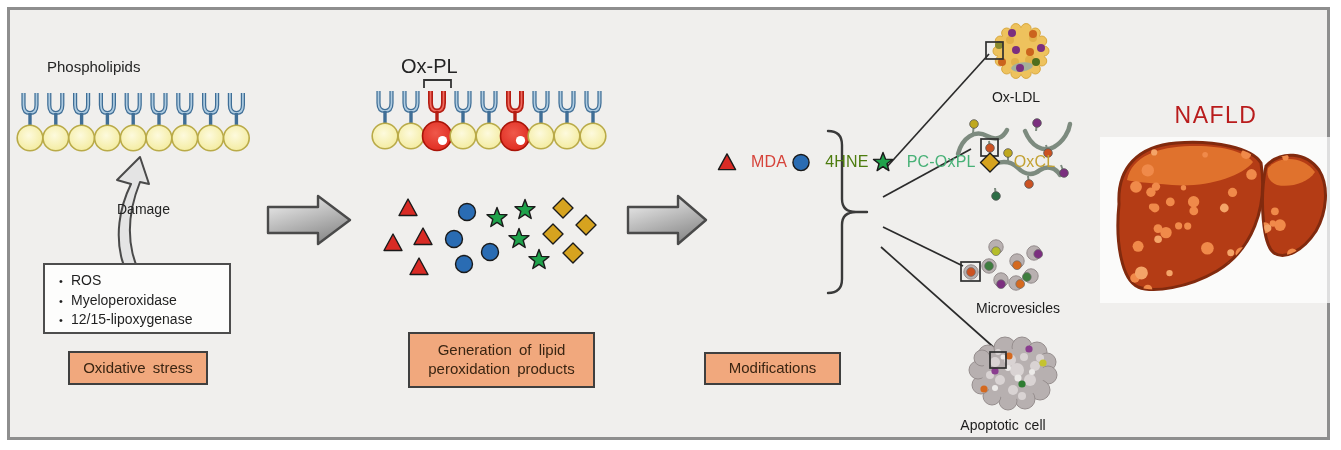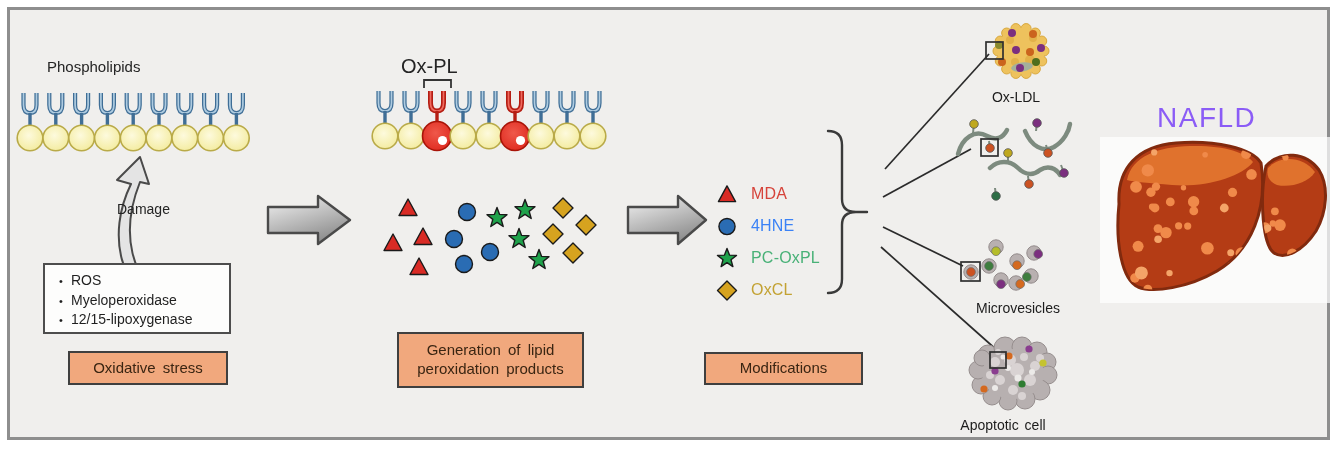--- a/index.html
+++ b/index.html
@@ -16,26 +16,26 @@
   .stage-box { position:absolute; background:var(--box-orange,#f1a87d);
                border:2px solid var(--box-border,#3f3f3f); box-sizing:border-box;
                display:flex; align-items:center; justify-content:center; text-align:center;
                color:var(--box-text,#3a2512); font-size:15px; font-weight:500;
                word-spacing:3px; line-height:1.25; }
   .factors-box { position:absolute; left:43px; top:263px; width:188px; height:71px;
                  box-sizing:border-box; background:#fdfdfc; border:2px solid #4d4d4d;
                  padding:6px 6px 6px 6px; }
   .factor-row { display:flex; align-items:baseline; font-size:14px; line-height:18.5px; color:#1f1f1f; }
   .factor-bullet { width:20px; text-align:center; font-size:11px; flex:none; }
-  .legend { position:absolute; left:716px; top:151px; display:flex; flex-direction:column; gap:11px;margin-top:32px; }
+  .legend { position:absolute; left:716px; top:151px; display:flex; gap:3px; }
   .leg-row { display:flex; align-items:center; gap:13px; height:21px;
              font-size:16px; font-weight:500; letter-spacing:.2px; }
   .target-label { position:absolute; text-align:center; font-size:14px; color:#1c1c1c; word-spacing:2px; }
-  .nafld { position:absolute; left:1157px; top:102px; width:118px; text-align:left;
-           font-size:28px; letter-spacing:1.5px; color:#8b5cf6; }
+  .nafld { position:absolute; left:1157px; top:102px; width:118px; text-align:center;
+           font-size:23px; letter-spacing:1.5px; color:#b91c1c; }
   .membrane-label { font-size:15px; }
 </style>
 </head>
 <body>
 
 <div class="canvas">
   <div class="panel"></div>
   <div class="liver-backdrop"></div>
 
   <svg id="gfx" width="1341" height="450" viewBox="0 0 1341 450">
@@ -365,44 +365,44 @@
           <span class="factor-bullet">•</span>
           <span>Myeloperoxidase</span>
         </div>
         <div class="factor-row">
           <span class="factor-bullet">•</span>
           <span>12/15-lipoxygenase</span>
         </div>
       </div>
   </div>
 
-  <div class="stage-box" style="left:68px; top:351px; width:160px; height:34px;">
+  <div class="stage-box" style="left:68px; top:351px; width:140px; height:34px;">
     <span>Oxidative stress</span>
   </div>
 
-  <div class="stage-box" style="left:397px; top:332px; width:187px; height:56px; padding:18px 14px;">
+  <div class="stage-box" style="left:408px; top:332px; width:187px; height:56px; padding:18px 14px;">
     <span>Generation of lipid peroxidation products</span>
   </div>
 
-  <div class="stage-box" style="left:704px; top:352px; width:159px; height:33px;">
+  <div class="stage-box" style="left:704px; top:352px; width:137px; height:33px;">
     <span>Modifications</span>
   </div>
 
   <div class="legend" id="legend">
       <div class="leg-row">
         <svg width="22" height="22" viewBox="0 0 22 22">
           <polygon points="11,2.950000000000001 2.450000000000001,18.625 19.549999999999997,18.625" fill="#d92b25" stroke="#1a1a1a" stroke-width="1.4" stroke-linejoin="round"></polygon>
         </svg>
         <span style="color: rgb(214, 67, 58);">MDA</span>
       </div>
       <div class="leg-row">
         <svg width="22" height="22" viewBox="0 0 22 22">
           <circle cx="11" cy="11.5" r="8.075" fill="#2a6cb3" stroke="#1a1a1a" stroke-width="1.4" stroke-linejoin="round"></circle>
         </svg>
-        <span style="color: #3b82f6; text-align: right;">4HNE</span>
+        <span style="color: #4d7c0f; text-align: right;">4HNE</span>
       </div>
       <div class="leg-row">
         <svg width="22" height="22" viewBox="0 0 22 22">
           <polygon points="11.0,1.5 13.5,8.1 20.5,8.4 15.0,12.8 16.9,19.6 11.0,15.7 5.1,19.6 7.0,12.8 1.5,8.4 8.5,8.1" fill="#1fa24b" stroke="#1a1a1a" stroke-width="1.4" stroke-linejoin="round"></polygon>
         </svg>
         <span style="color: rgb(72, 177, 119);">PC-OxPL</span>
       </div>
       <div class="leg-row">
         <svg width="22" height="22" viewBox="0 0 22 22">
           <polygon points="11,2 20.5,11.5 11,21 1.5,11.5" fill="#d6a31f" stroke="#1a1a1a" stroke-width="1.4" stroke-linejoin="round"></polygon>

